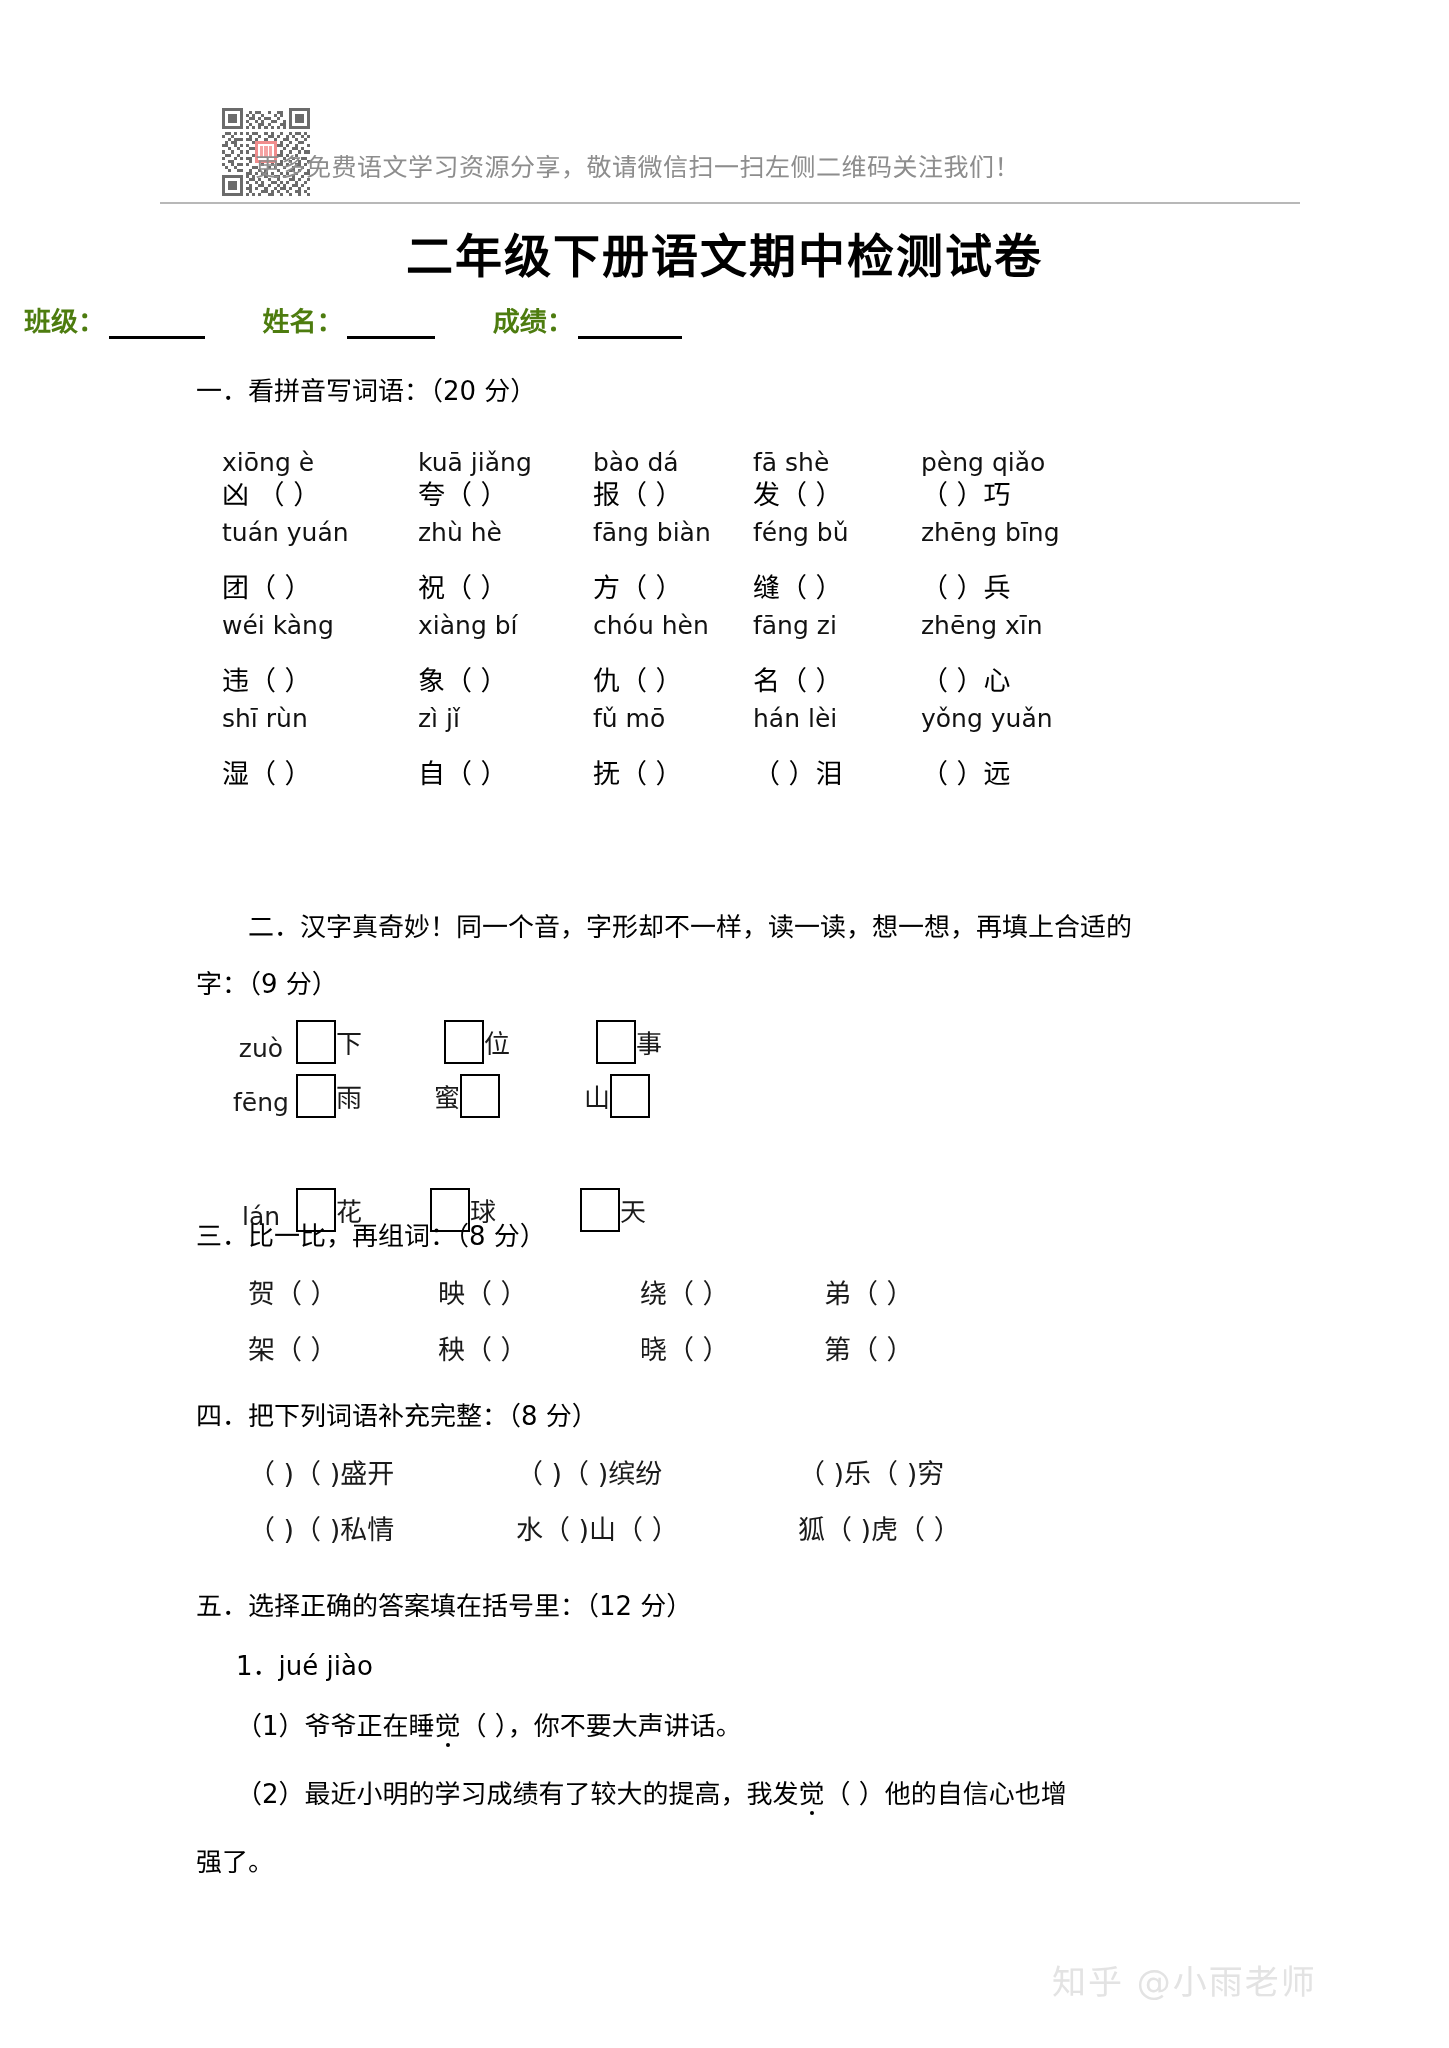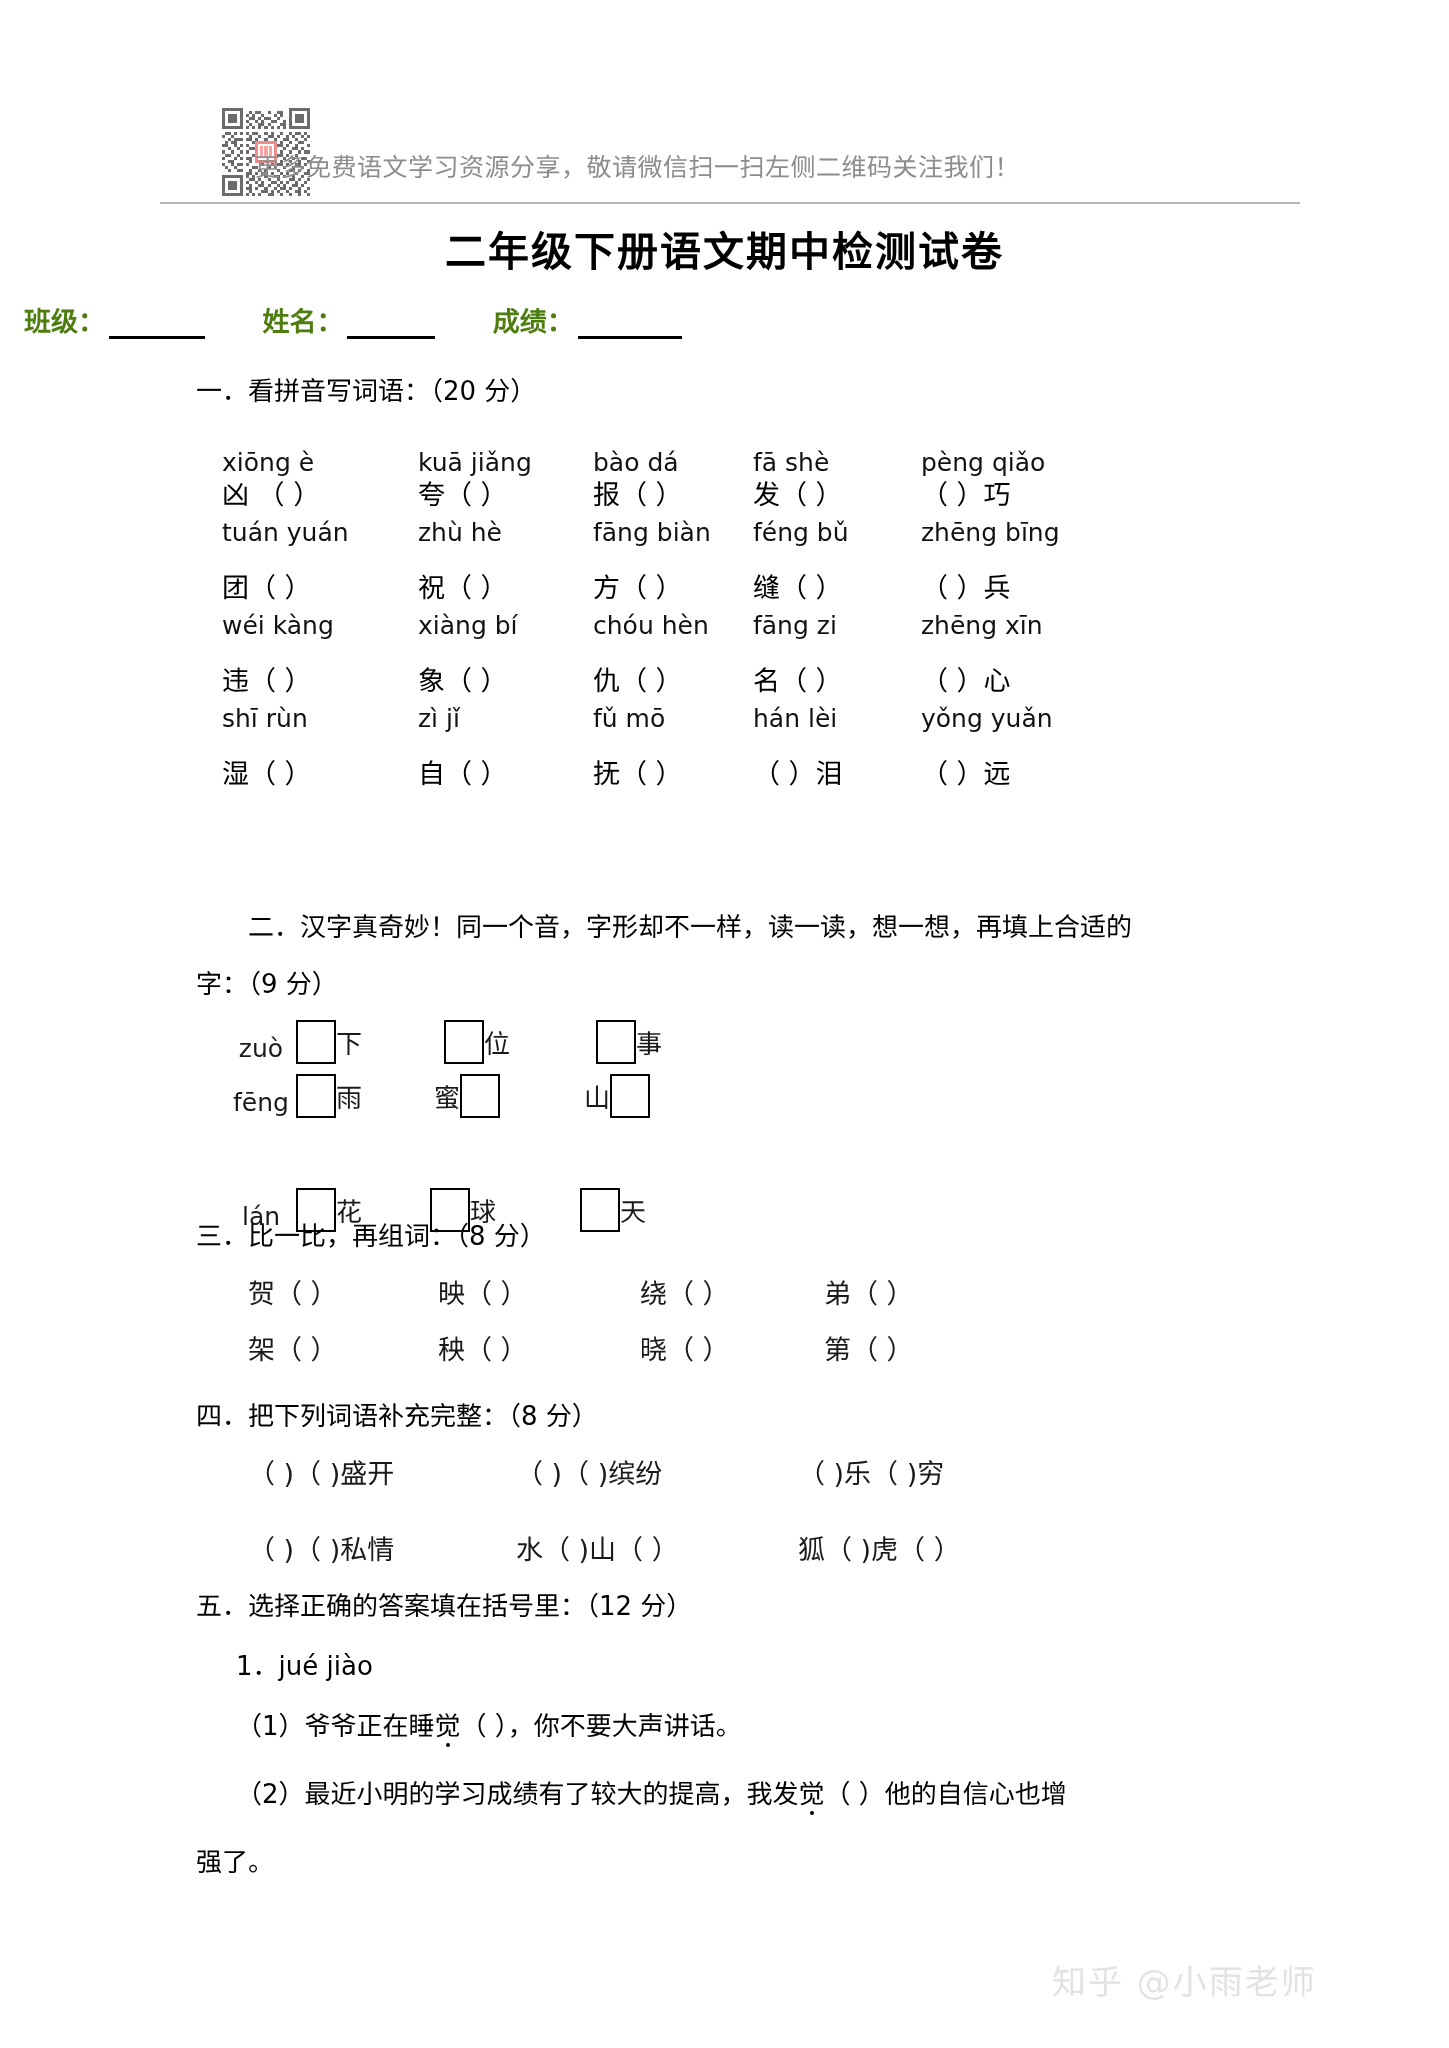--- a/index.html
+++ b/index.html
@@ -61,21 +61,21 @@
     background: #b8b8b8;
   }
 
   
   .doc-title {
     position: absolute;
     left: 0;
     top: 218px;
     width: 1449px;
     text-align: center;
-    font-size: 41px;
+    font-size: 47px;
     font-weight: bold;
     letter-spacing: 2px;
     color: #000;
   }
   .meta-row {
     position: absolute;
     left: 0;
     top: 300px;
     width: 1449px;
     text-align: left;
@@ -507,21 +507,21 @@
     <span class="cell" style="width:190px">贺（          ）</span><span class="cell" style="width:202px">映（          ）</span><span class="cell" style="width:184px">绕（          ）</span><span class="cell" style="width:190px">弟（          ）</span>
   </div>
   <div class="plain-row" style="top:1328px;">
     <span class="cell" style="width:190px">架（          ）</span><span class="cell" style="width:202px">秧（          ）</span><span class="cell" style="width:184px">晓（          ）</span><span class="cell" style="width:190px">第（          ）</span>
   </div>
 
   <div class="sec-head" style="left:196px; top:1395px;">四．把下列词语补充完整：（8 分）</div>
   <div class="plain-row" style="top:1452px;">
     <span class="cell" style="width:268px">（    )（    )盛开</span><span class="cell" style="width:282px">（    )（    )缤纷</span><span class="cell" style="width:250px">（    )乐（    )穷</span>
   </div>
-  <div class="plain-row" style="top:1508px;margin-top:20px;">
+  <div class="plain-row" style="top:1508px;">
     <span class="cell" style="width:268px">（    )（    )私情</span><span class="cell" style="width:282px">水（    )山（    ）</span><span class="cell" style="width:250px">狐（    )虎（    ）</span>
   </div>
 
   <div class="sec-head" style="left:196px; top:1585px;">五．选择正确的答案填在括号里：（12 分）</div>
   <div class="q-line" style="left:236px; top:1645px;">1．jué      jiào</div>
 
   <div class="q-line" style="left:236px; top:1705px;">
     <span>（1）</span><span>爷爷正在睡</span><span class="emph-dot">觉</span><span>（      ），你不要大声讲话。</span>
   </div>
 

